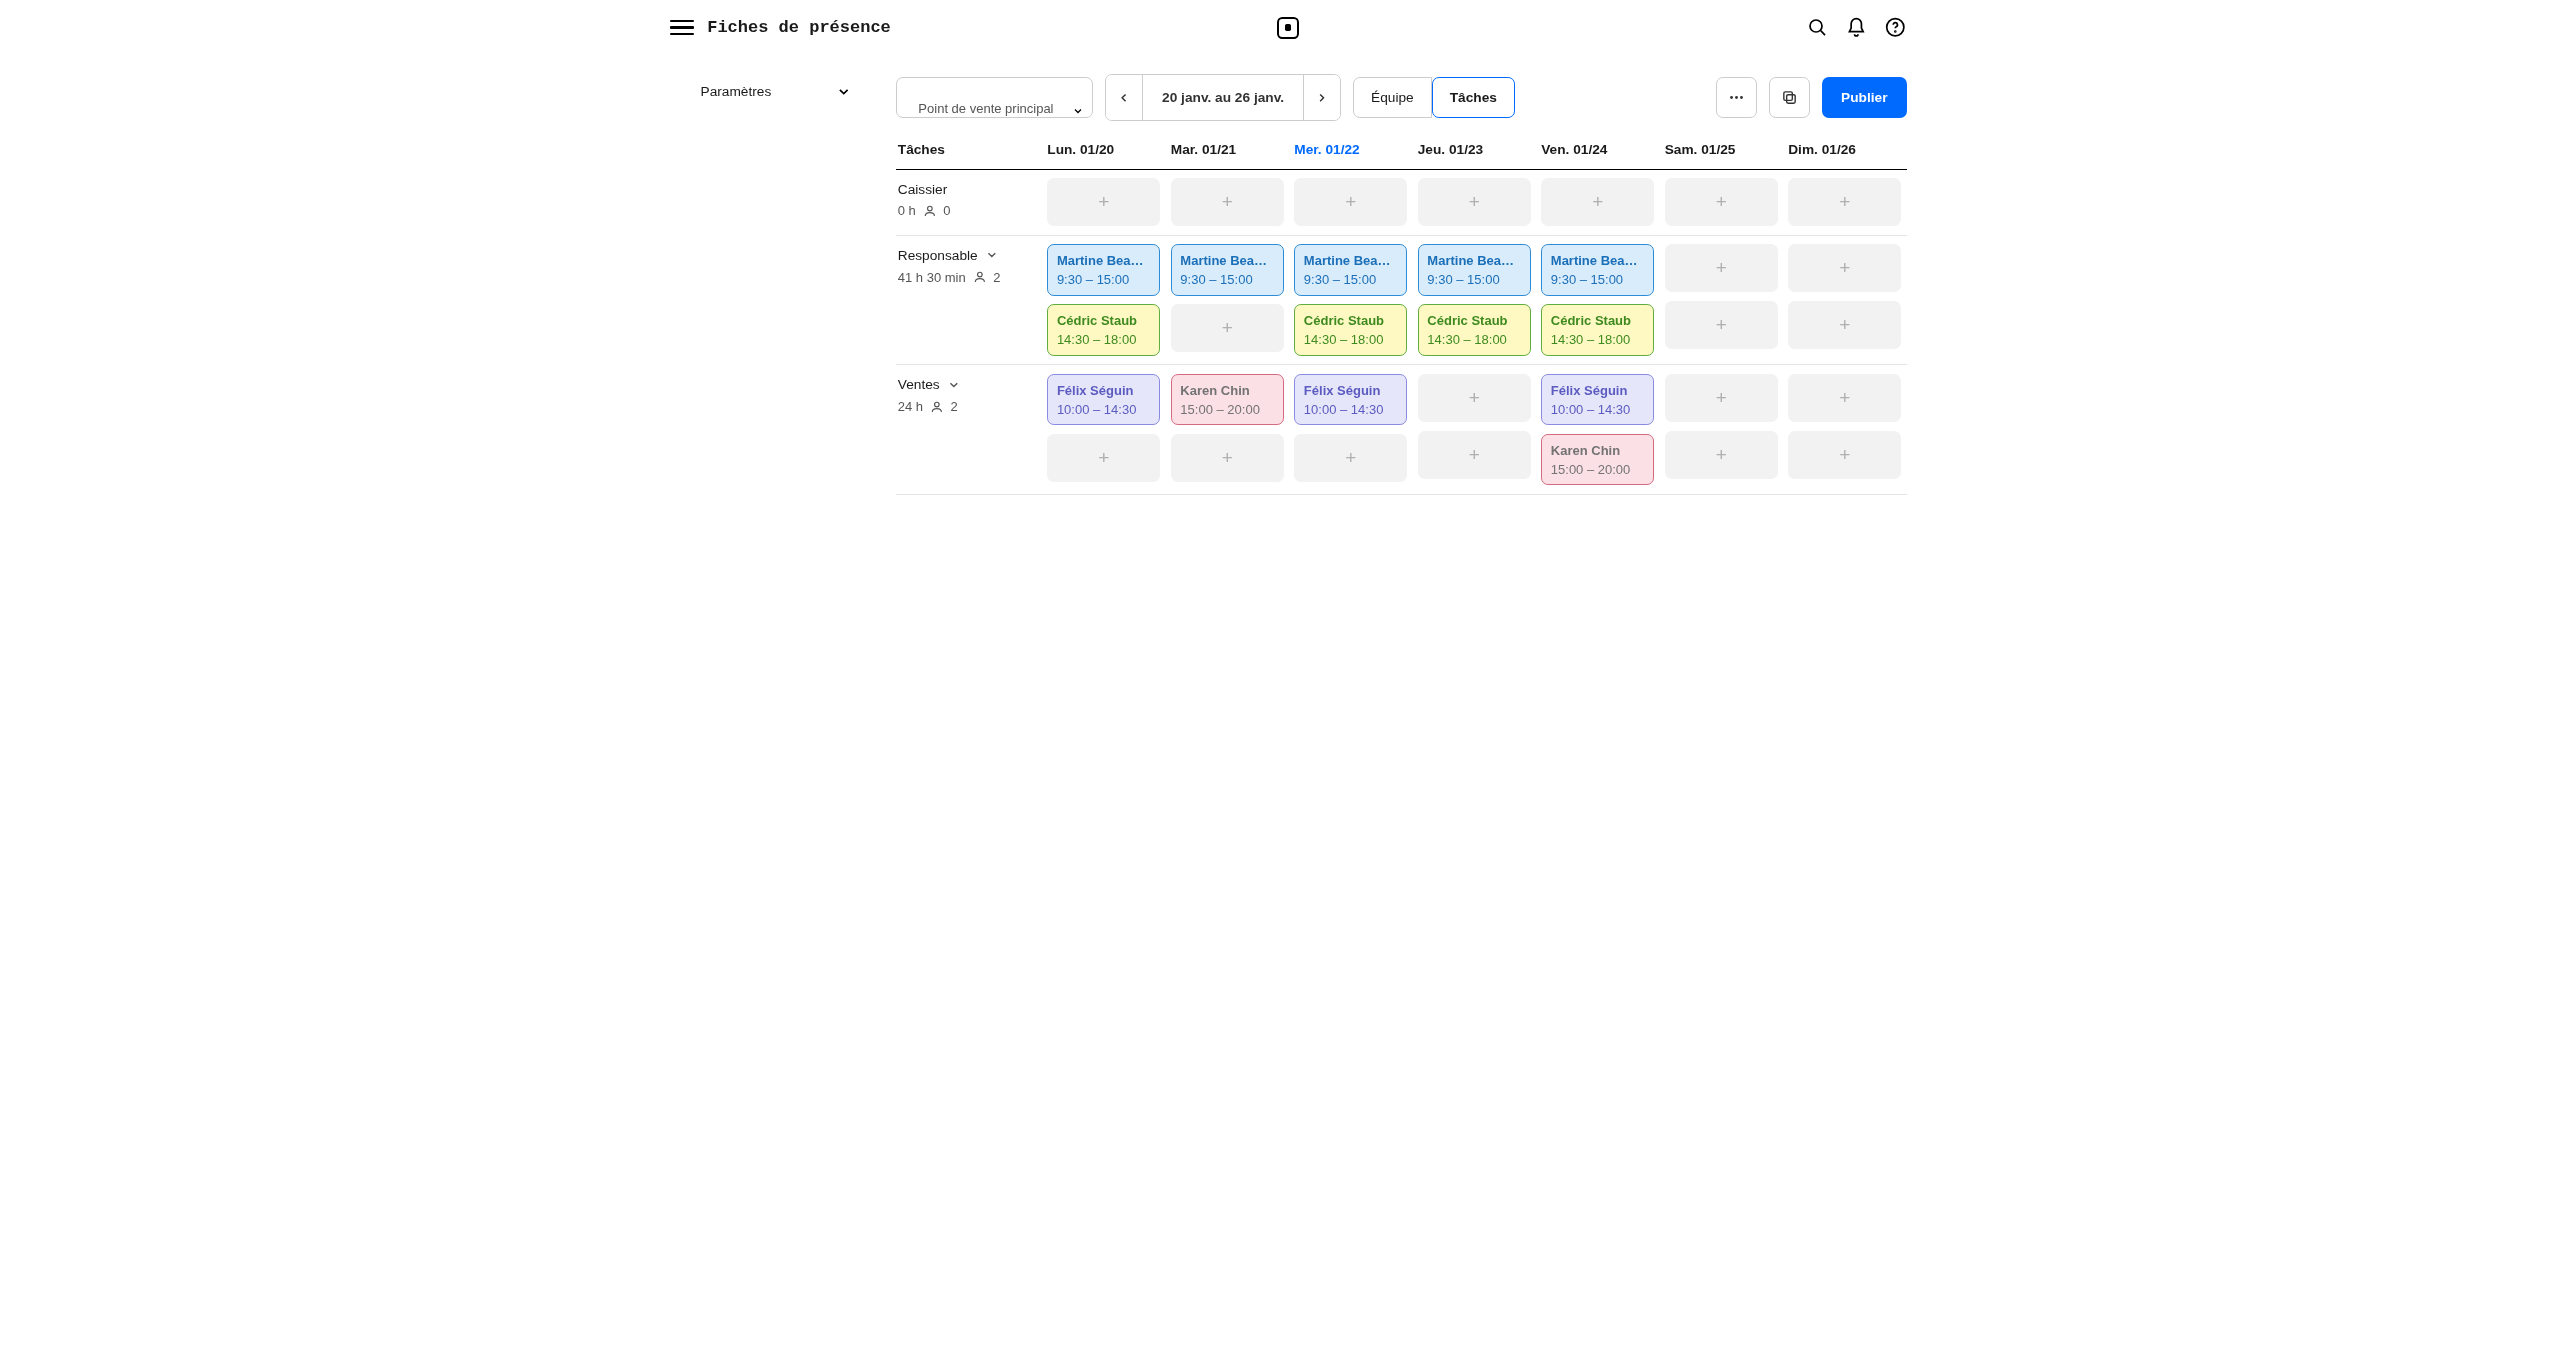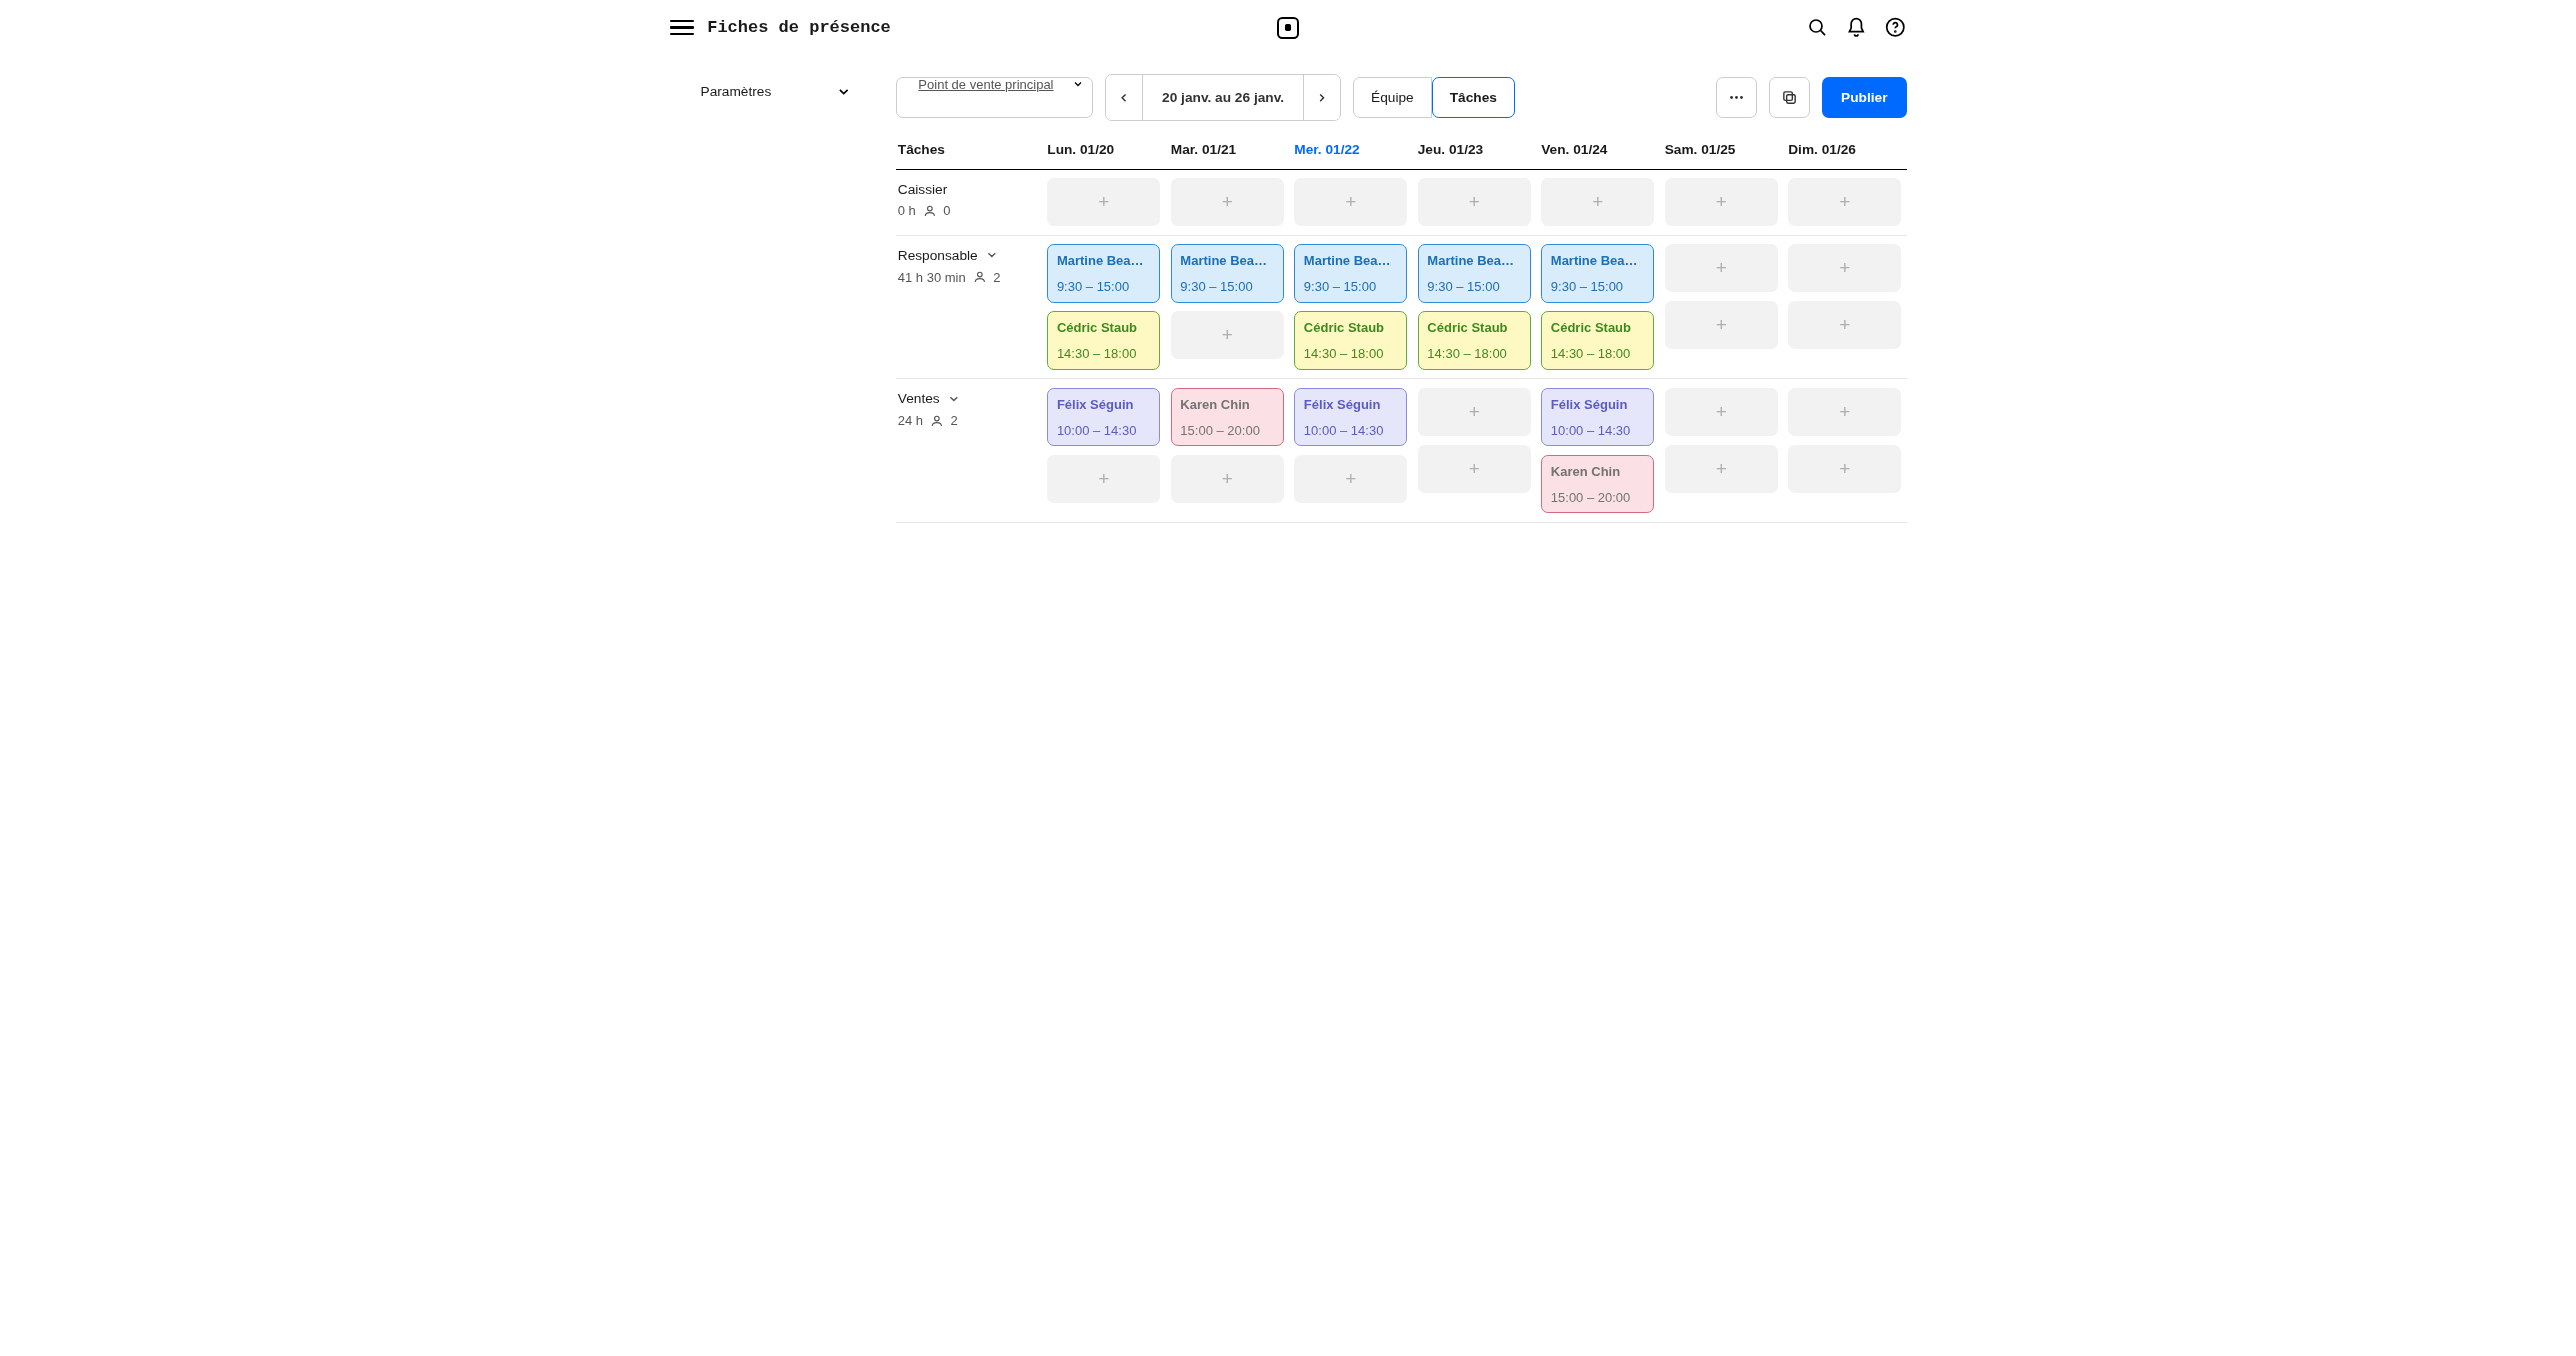--- a/index.html
+++ b/index.html
@@ -69,23 +69,23 @@
   .chev svg { width:100%; height:100%; stroke:#000; fill:none; stroke-width:2.5; }
 
   .main { flex:1; display:flex; flex-direction:column; padding: 0 17px 0 0; }
 
   
   .toolbar {
     display:flex; align-items:center; gap:12px; padding: 19px 0 12px 20.6px;
   }
   .dropdown {
     height: 41px; border:0.9px solid #ccc; border-radius:6.9px; background:#fff;
-    display:flex; align-items:flex-start; padding:0 31px 0 13.7px; position:relative;
+    display:flex; align-items:flex-end; padding:0 31px 0 13.7px; position:relative;
     font-size:13px; color:#555; cursor:pointer; min-width: 197px; text-align:center;
-    justify-content:center; line-height:1.15;text-decoration:underline;
+    justify-content:center; line-height:1.15;
   }
   .dropdown .caret { position:absolute; right:8.6px; width:12px; height:12px; }
   .seg {
     display:flex; height:47px; border:0.9px solid #ccc; border-radius:6.9px; overflow:hidden;
   }
   .seg-btn {
     width:36px; display:flex; align-items:center; justify-content:center; cursor:pointer; background:#fff;
   }
   .seg-label {
     padding: 0 19px; display:flex; align-items:center; font-size:13.7px; font-weight:600; color:#333;
@@ -127,21 +127,21 @@
 
   .cell-stack { display:flex; flex-direction:column; gap:8.6px; }
   .slot {
     border-radius:6.9px; padding:7.7px 8.6px; min-height:48px; cursor:pointer;
   }
   .slot.empty {
     background:#f2f2f2; display:flex; align-items:center; justify-content:center;
   }
   .slot.empty .plus { font-size:19px; color:#b0b0b0; font-weight:400; }
   .slot .nm { font-weight:700; font-size:13px; white-space:nowrap; overflow:hidden; text-overflow:ellipsis; }
-  .slot .tm { font-size:13px; margin-top:11px; }
+  .slot .tm { font-size:13px; margin-top:4px; }
 
   .c-blue   { background:#d9ecfb; border:1.7px solid #2e8bd6; }
   .c-blue   .nm, .c-blue   .tm { color:#1b6fb8; }
   .c-green  { background:#fef9c3; border:1.7px solid #5fad3c; }
   .c-green  .nm, .c-green  .tm { color:#3f8a1f; }
   .c-purple { background:#e6e6fa; border:1.7px solid #8a8ae0; }
   .c-purple .nm, .c-purple .tm { color:#5b5bc1; }
   .c-pink   { background:#fbe0e6; border:1.7px solid #d46a7f; }
   .c-pink   .nm, .c-pink   .tm { color:#737373; }
 

